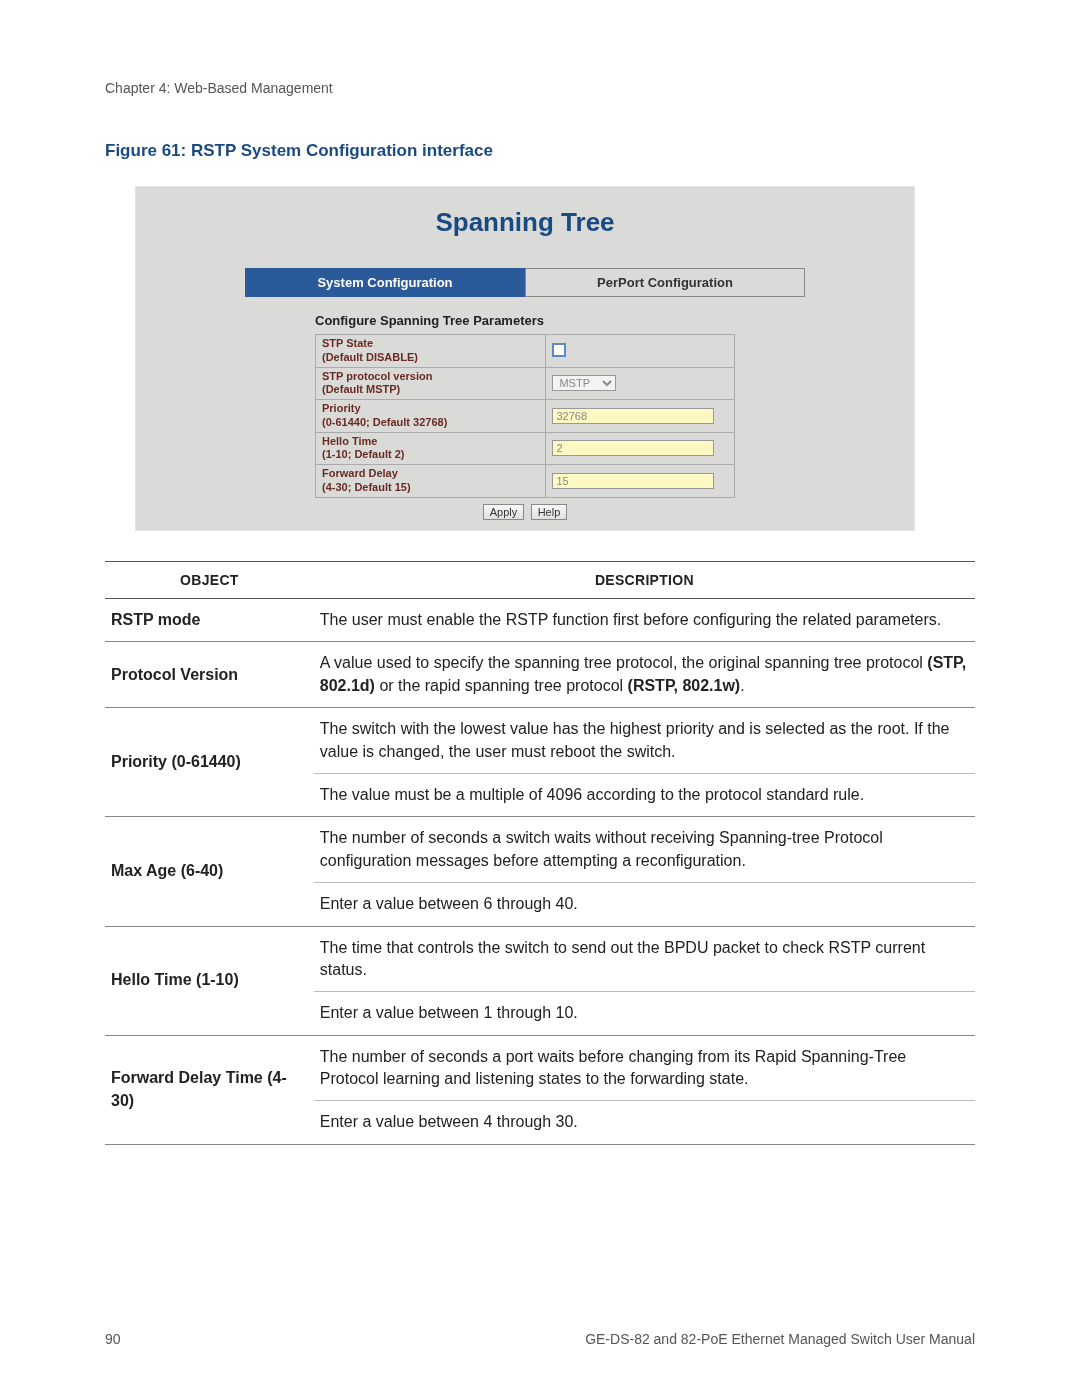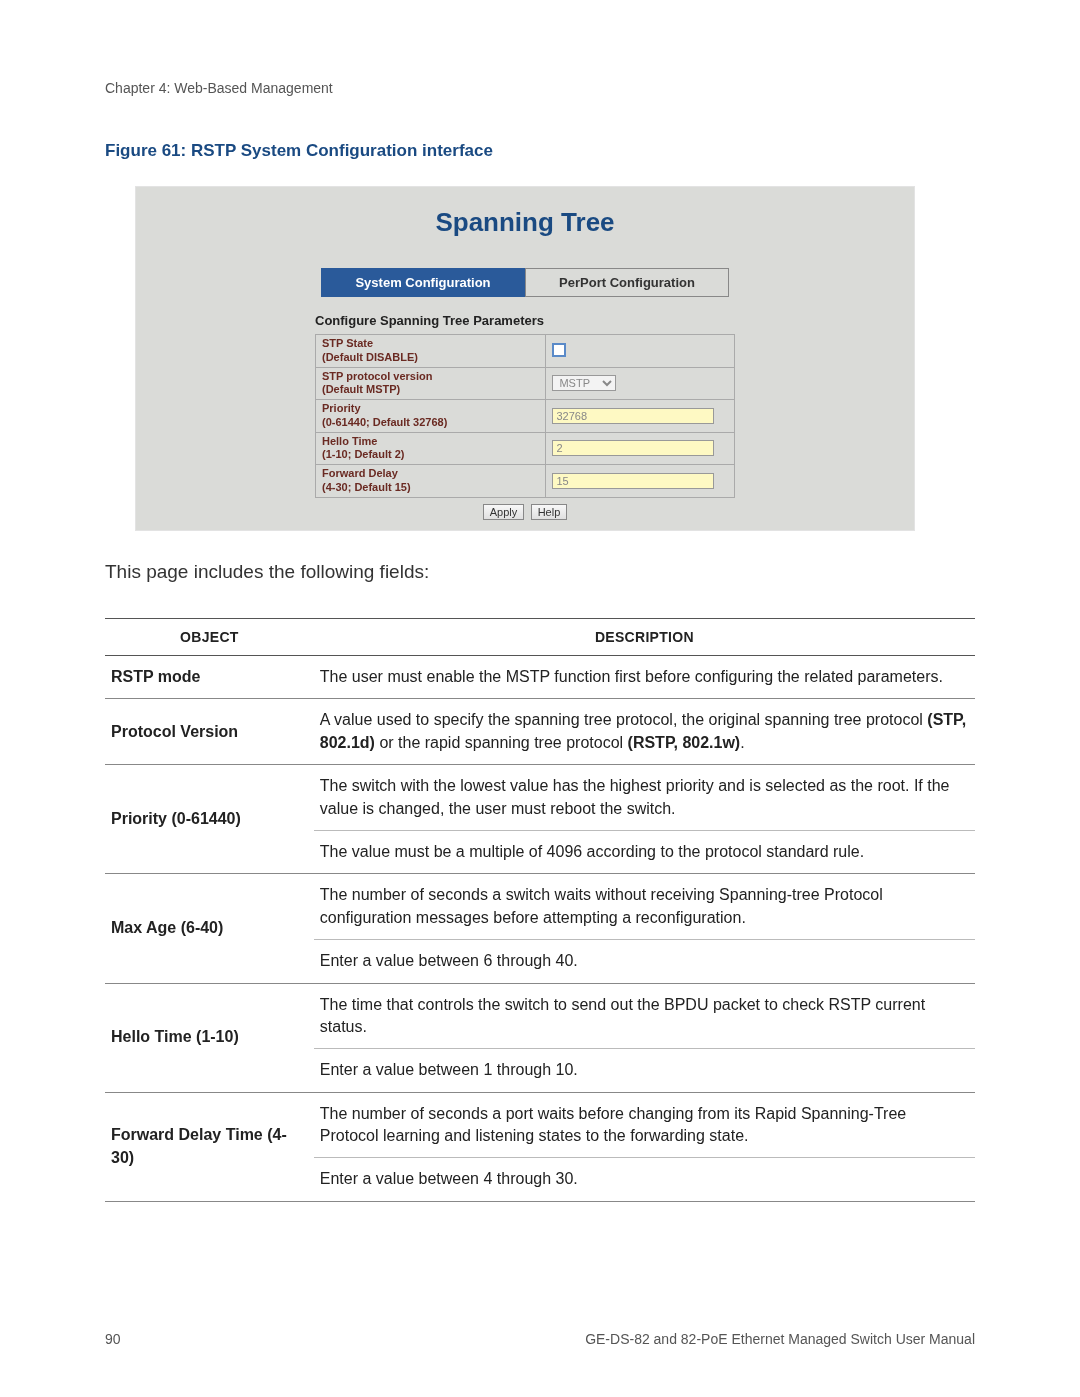--- a/index.html
+++ b/index.html
@@ -36,21 +36,21 @@
   }
   .screenshot-title {
     text-align: center;
     color: #1a4a82;
     font-size: 26px;
     font-weight: bold;
     margin-bottom: 30px;
     font-family: Arial, sans-serif;
   }
   .tab-row {
-    width: 408px;
+    width: 560px;
     margin: 0 auto;
     display: flex;
   }
   .tab {
     flex: 1;
     text-align: center;
     font-size: 13px;
     font-weight: bold;
     padding: 6px 4px;
     border: 1px solid #888;
@@ -251,31 +251,30 @@
         </tr>
       </tbody>
         </table>
       <div class="button-row">
         <span class="sm-button">Apply</span>
         <span class="sm-button">Help</span>
       </div>
     </div>
   </div>
 
-  <div class="intro-text">This page includes the following fields:</div>
 
   <table class="desc-table">
     <tbody>
         <tr>
       <th>OBJECT</th>
       <th>DESCRIPTION</th>
     </tr>
     <tr>
       <td class="obj">RSTP mode</td>
-      <td class="desc">The user must enable the MSTP function first before configuring the related parameters.</td>
+      <td class="desc">The user must enable the RSTP function first before configuring the related parameters.</td>
     </tr>
     <tr>
       <td class="obj">Protocol Version</td>
       <td class="desc">
         <span>A value used to specify the spanning tree protocol, the original spanning tree protocol </span><span class="bold">(STP, 802.1d)</span><span> or the rapid spanning tree protocol </span><span class="bold">(RSTP, 802.1w)</span><span>.</span>
       </td>
     </tr>
     <tr class="inner-row">
       <td class="obj" rowspan="2" style="border-bottom:1px solid #888">Priority (0-61440)</td>
       <td class="desc">The switch with the lowest value has the highest priority and is selected as the root. If the value is changed, the user must reboot the switch.</td>

